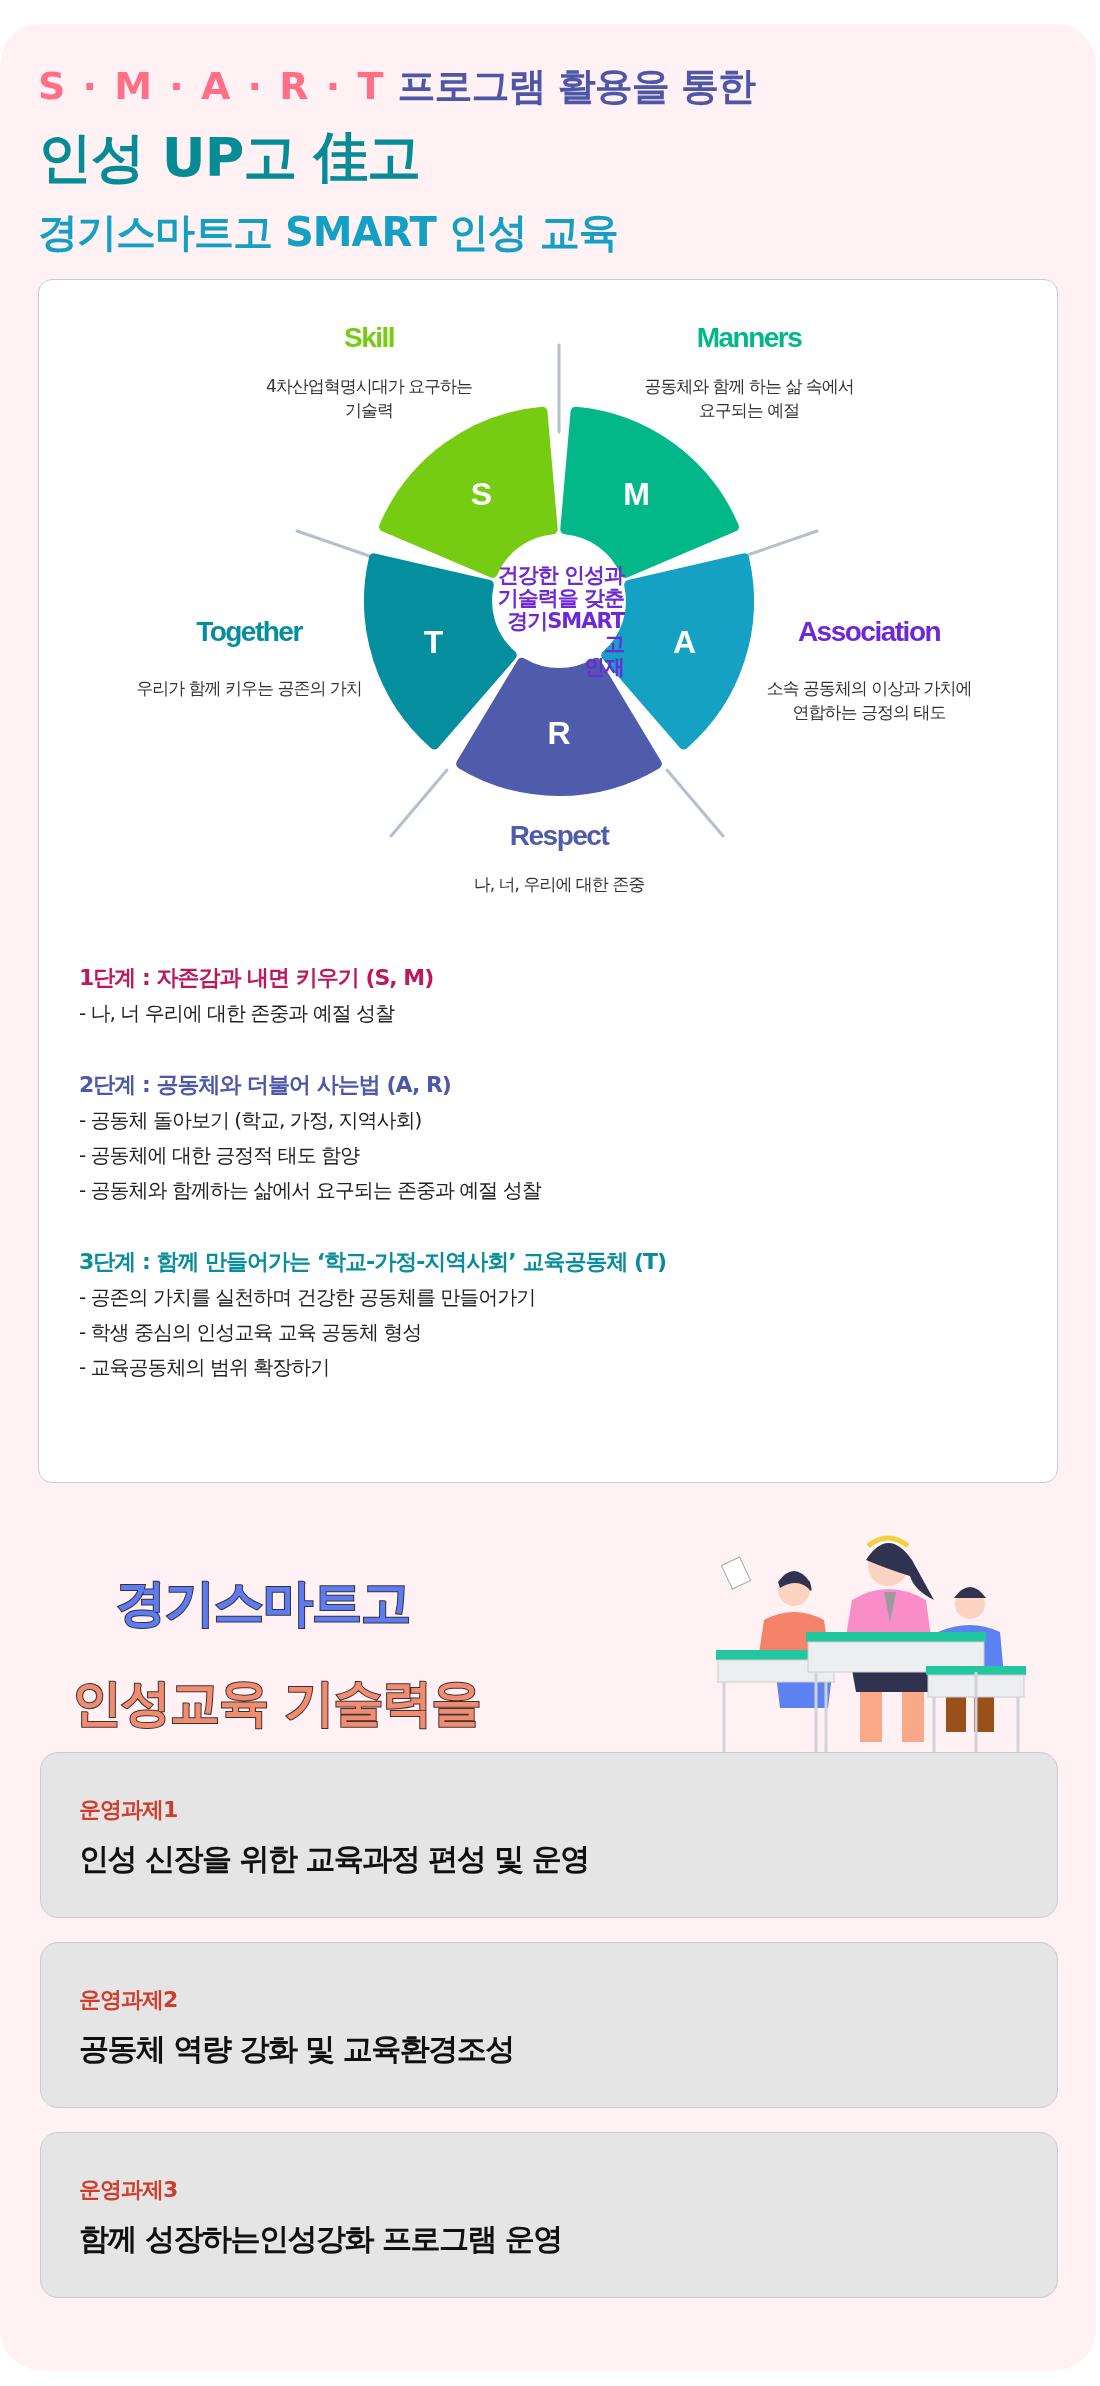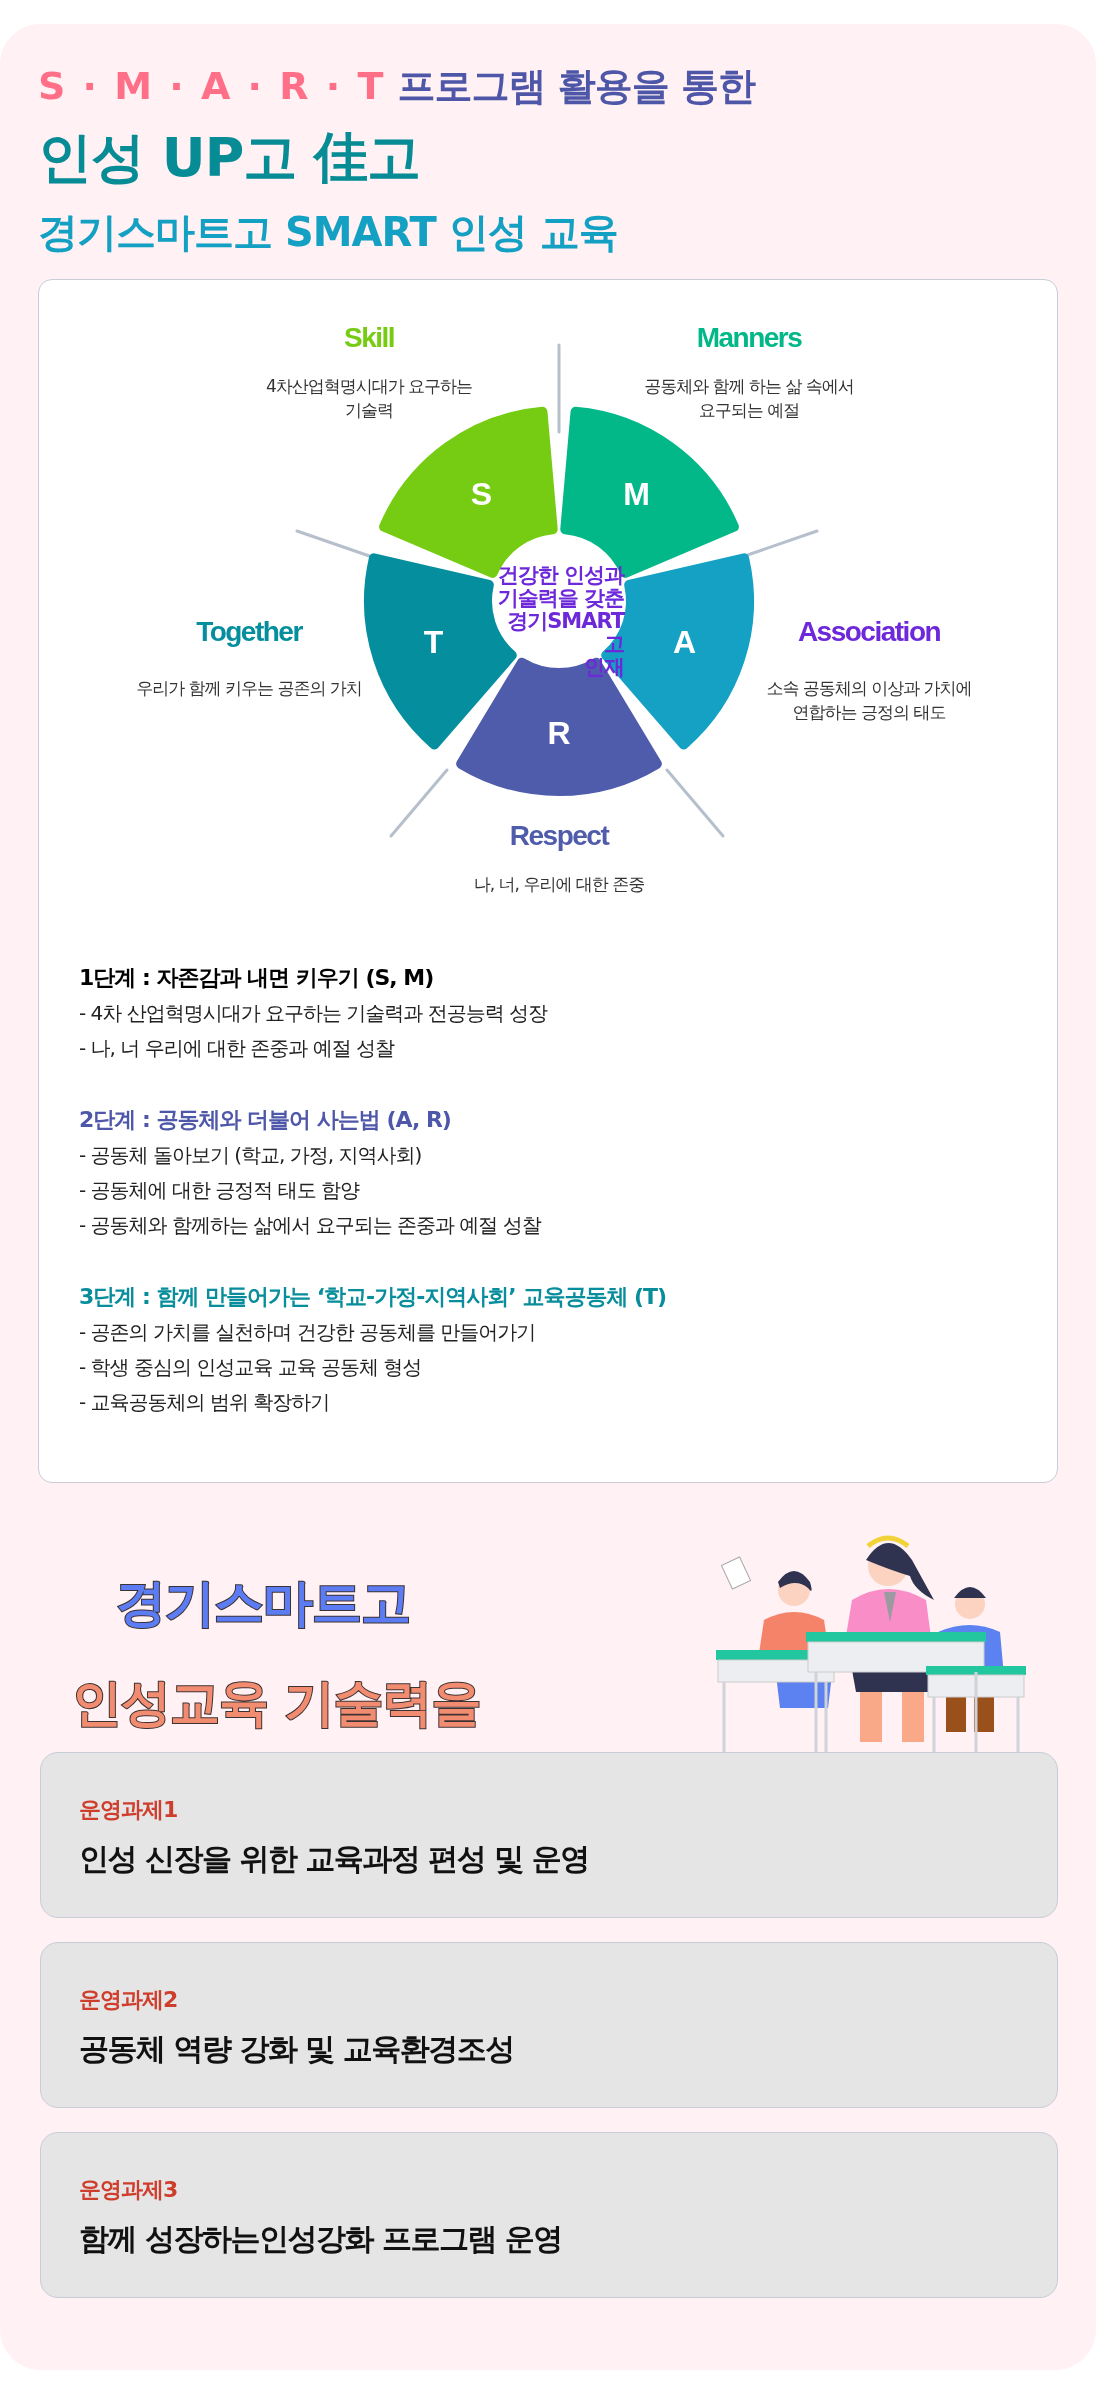--- a/index.html
+++ b/index.html
@@ -108,22 +108,21 @@
     <div class="center-txt" style="left:455px;top:284px">
       <div>건강한 인성과</div>
       <div>기술력을 갖춘</div>
       <div>경기SMART고</div>
       <div>인재</div>
     </div>
   </div>
 
   <div class="stages">
     <div class="stage">
-      <div class="stage-title" style="color:#000000">1단계 : 자존감과 내면 키우기 (S, M)</div>
-      <div class="stage-item">- 4차 산업혁명시대가 요구하는 기술력과 전공능력 성장</div>
+      <div class="stage-title" style="color:#be185d">1단계 : 자존감과 내면 키우기 (S, M)</div>
       <div class="stage-item">- 나, 너 우리에 대한 존중과 예절 성찰</div>
     </div>
     <div class="stage">
       <div class="stage-title" style="color:#4e57a9">2단계 : 공동체와 더불어 사는법 (A, R)</div>
       <div class="stage-item">- 공동체 돌아보기 (학교, 가정, 지역사회)</div>
       <div class="stage-item">- 공동체에 대한 긍정적 태도 함양</div>
       <div class="stage-item">- 공동체와 함께하는 삶에서 요구되는 존중과 예절 성찰</div>
     </div>
     <div class="stage">
       <div class="stage-title" style="color:#078d9b">3단계 : 함께 만들어가는 ‘학교-가정-지역사회’ 교육공동체 (T)</div>

